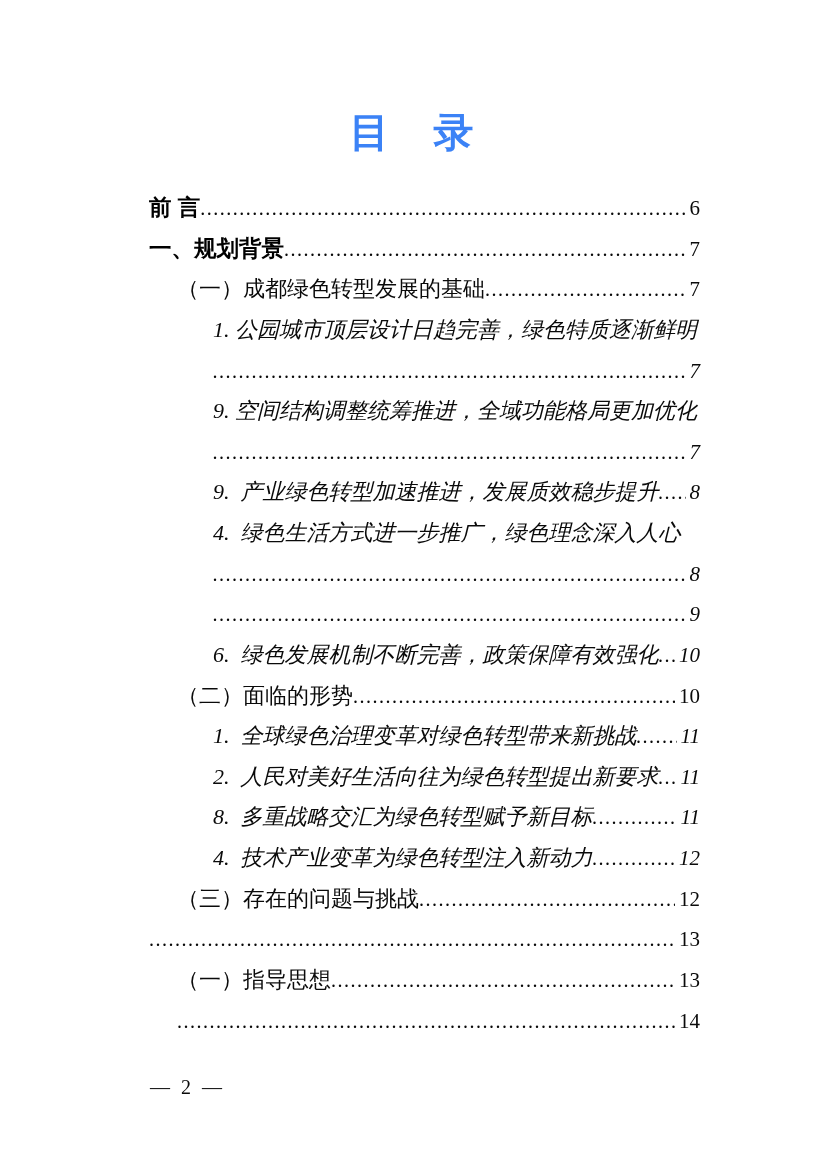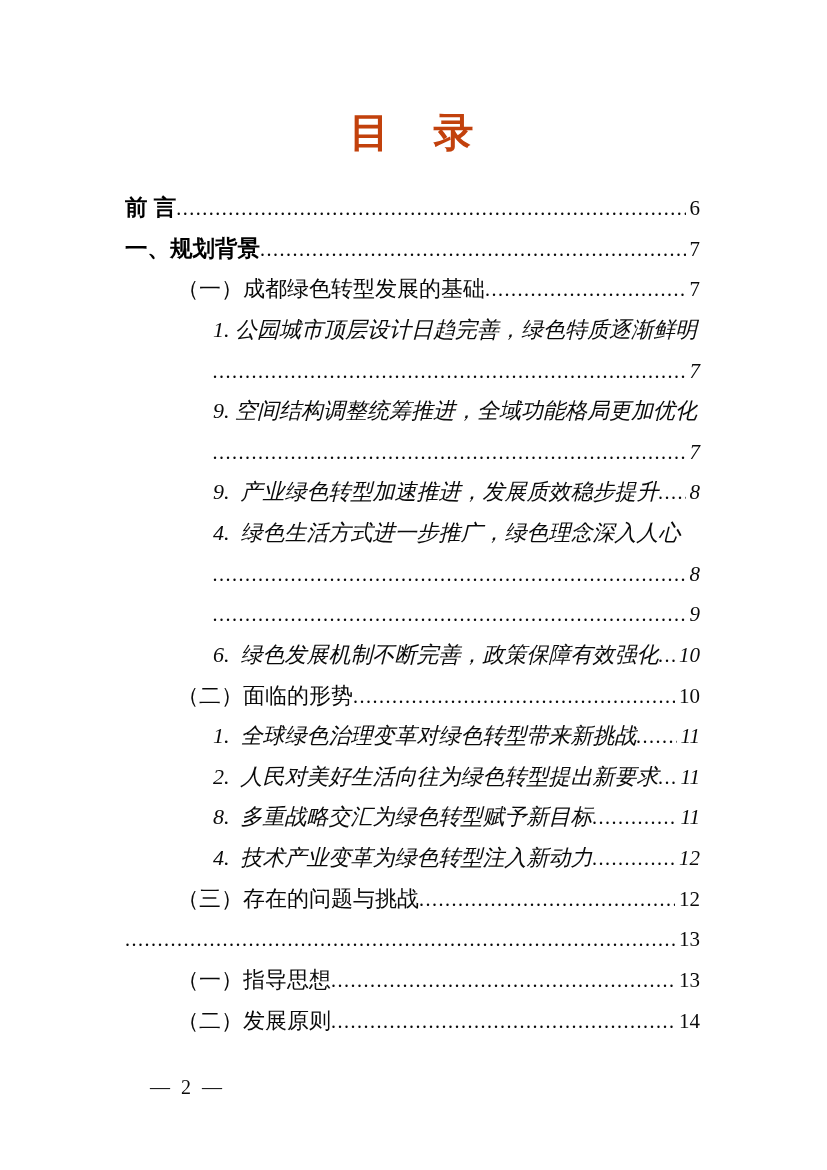--- a/index.html
+++ b/index.html
@@ -20,21 +20,21 @@
     left: 125px;
     top: 106px;
     width: 575px;
     margin: 0;
     text-align: center;
     font-family: "Liberation Sans", "DejaVu Sans", sans-serif;
     font-weight: bold;
     font-size: 40px;
     line-height: 52px;
     letter-spacing: 2px;
-    color: #c2410c;
+    color: #3b82f6;
   }
   .toc {
     position: absolute;
     left: 125px;
     top: 188px;
     width: 575px;
   }
   .toc-row {
     display: flex;
     align-items: baseline;
@@ -43,20 +43,21 @@
     white-space: pre;
   }
   .toc-text {
     font-size: 22px;
     white-space: pre;
   }
   .level-1 {
     font-family: "Liberation Sans", "DejaVu Sans", sans-serif;
     font-weight: bold;
     color: #000000;
+    margin-left: 24px;
   }
   .level-1 .toc-text { font-size: 22.5px; }
   .level-2 {
     padding-left: 52px;
     font-family: "Liberation Serif", "DejaVu Serif", serif;
     align-items: flex-end;
   }
   .level-3 {
     padding-left: 88px;
     font-family: "Liberation Serif", "DejaVu Serif", serif;
@@ -190,19 +191,18 @@
       <div class="toc-row level-1">
     <span class="leader"></span>
     <span class="pagenum">13</span>
   </div>
       <div class="toc-row level-2">
     <span class="toc-text">（一）指导思想</span>
     <span class="leader"></span>
     <span class="pagenum">13</span>
   </div>
       <div class="toc-row level-2">
-    <span class="toc-text">（二）发展原则</span>
     <span class="leader"></span>
     <span class="pagenum">14</span>
   </div>
     </div>
   <div class="footer">— 2 —</div>
 </div>
 
 </body></html>

